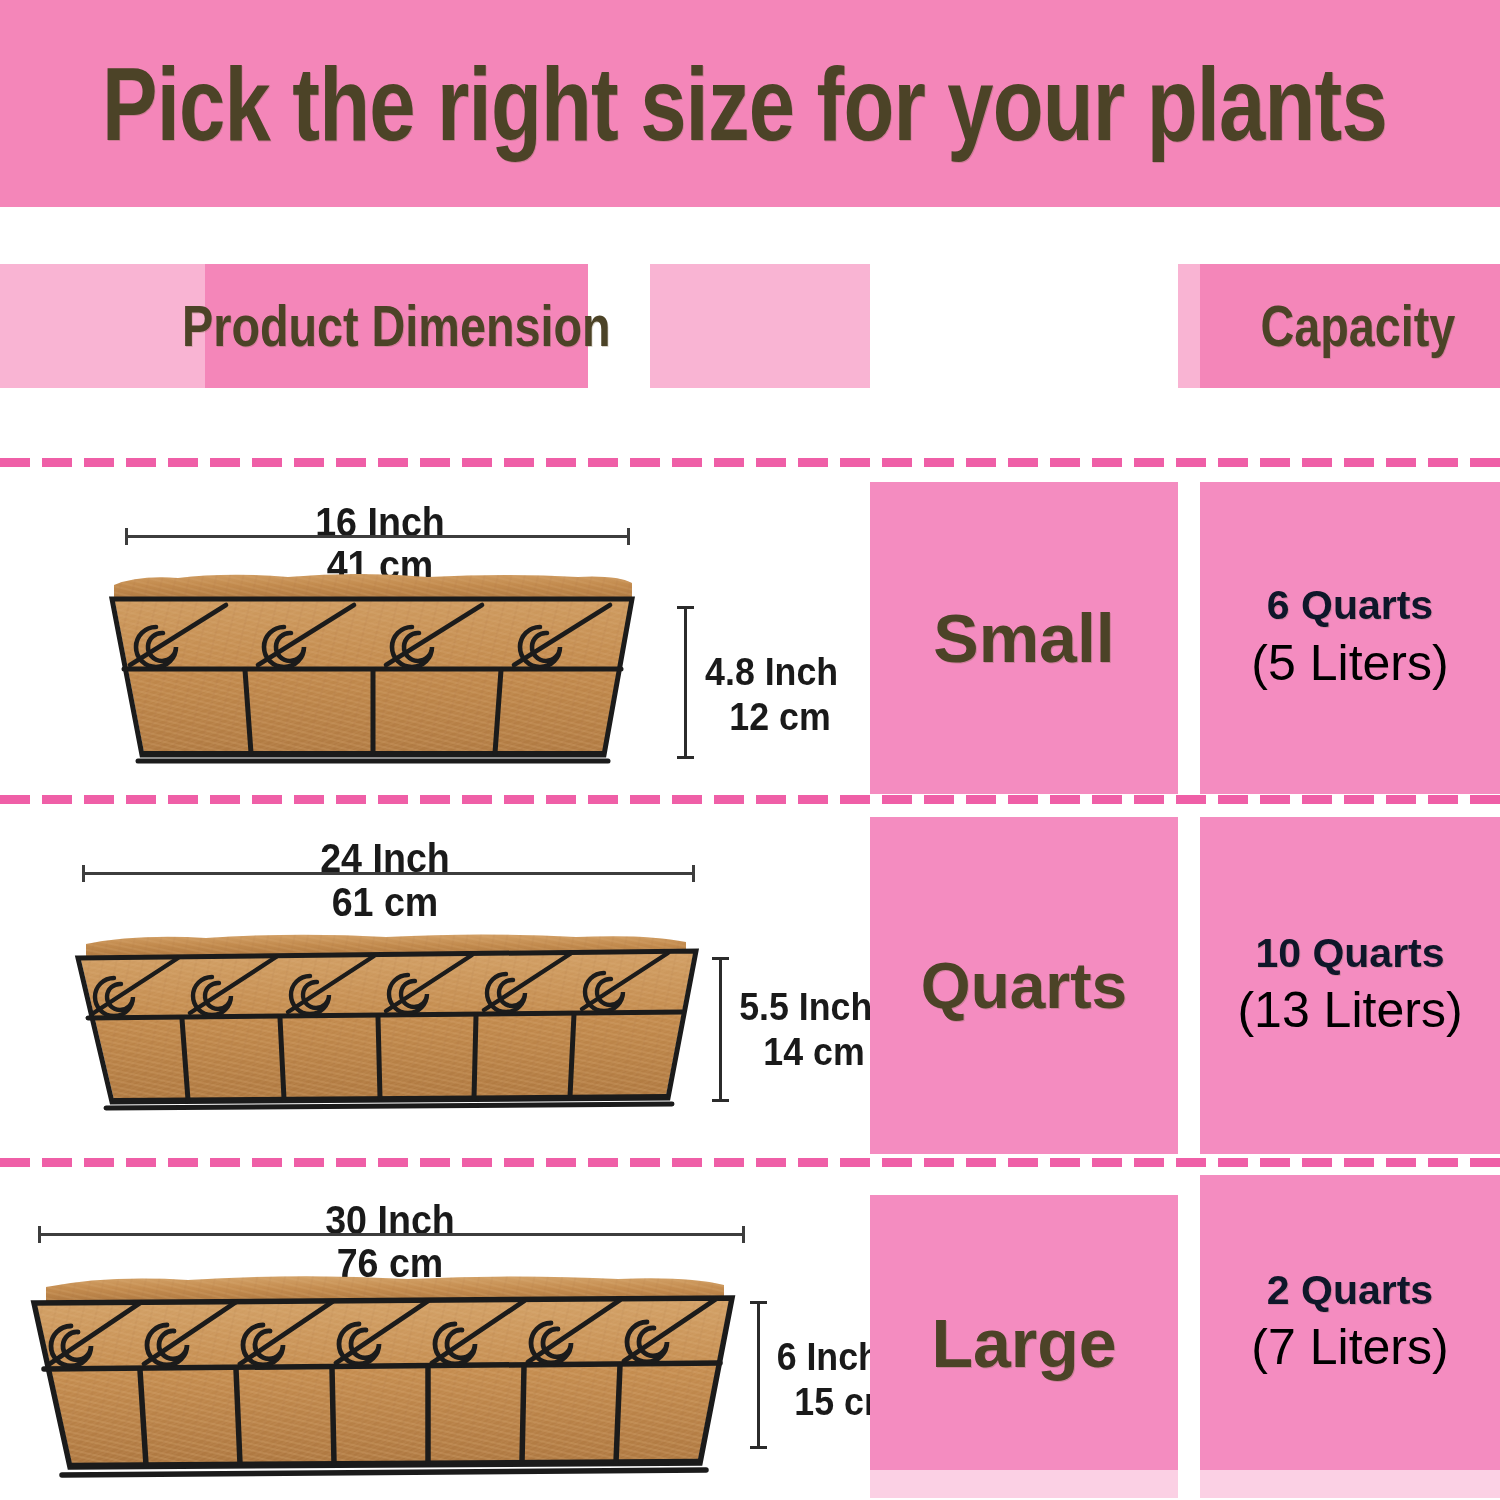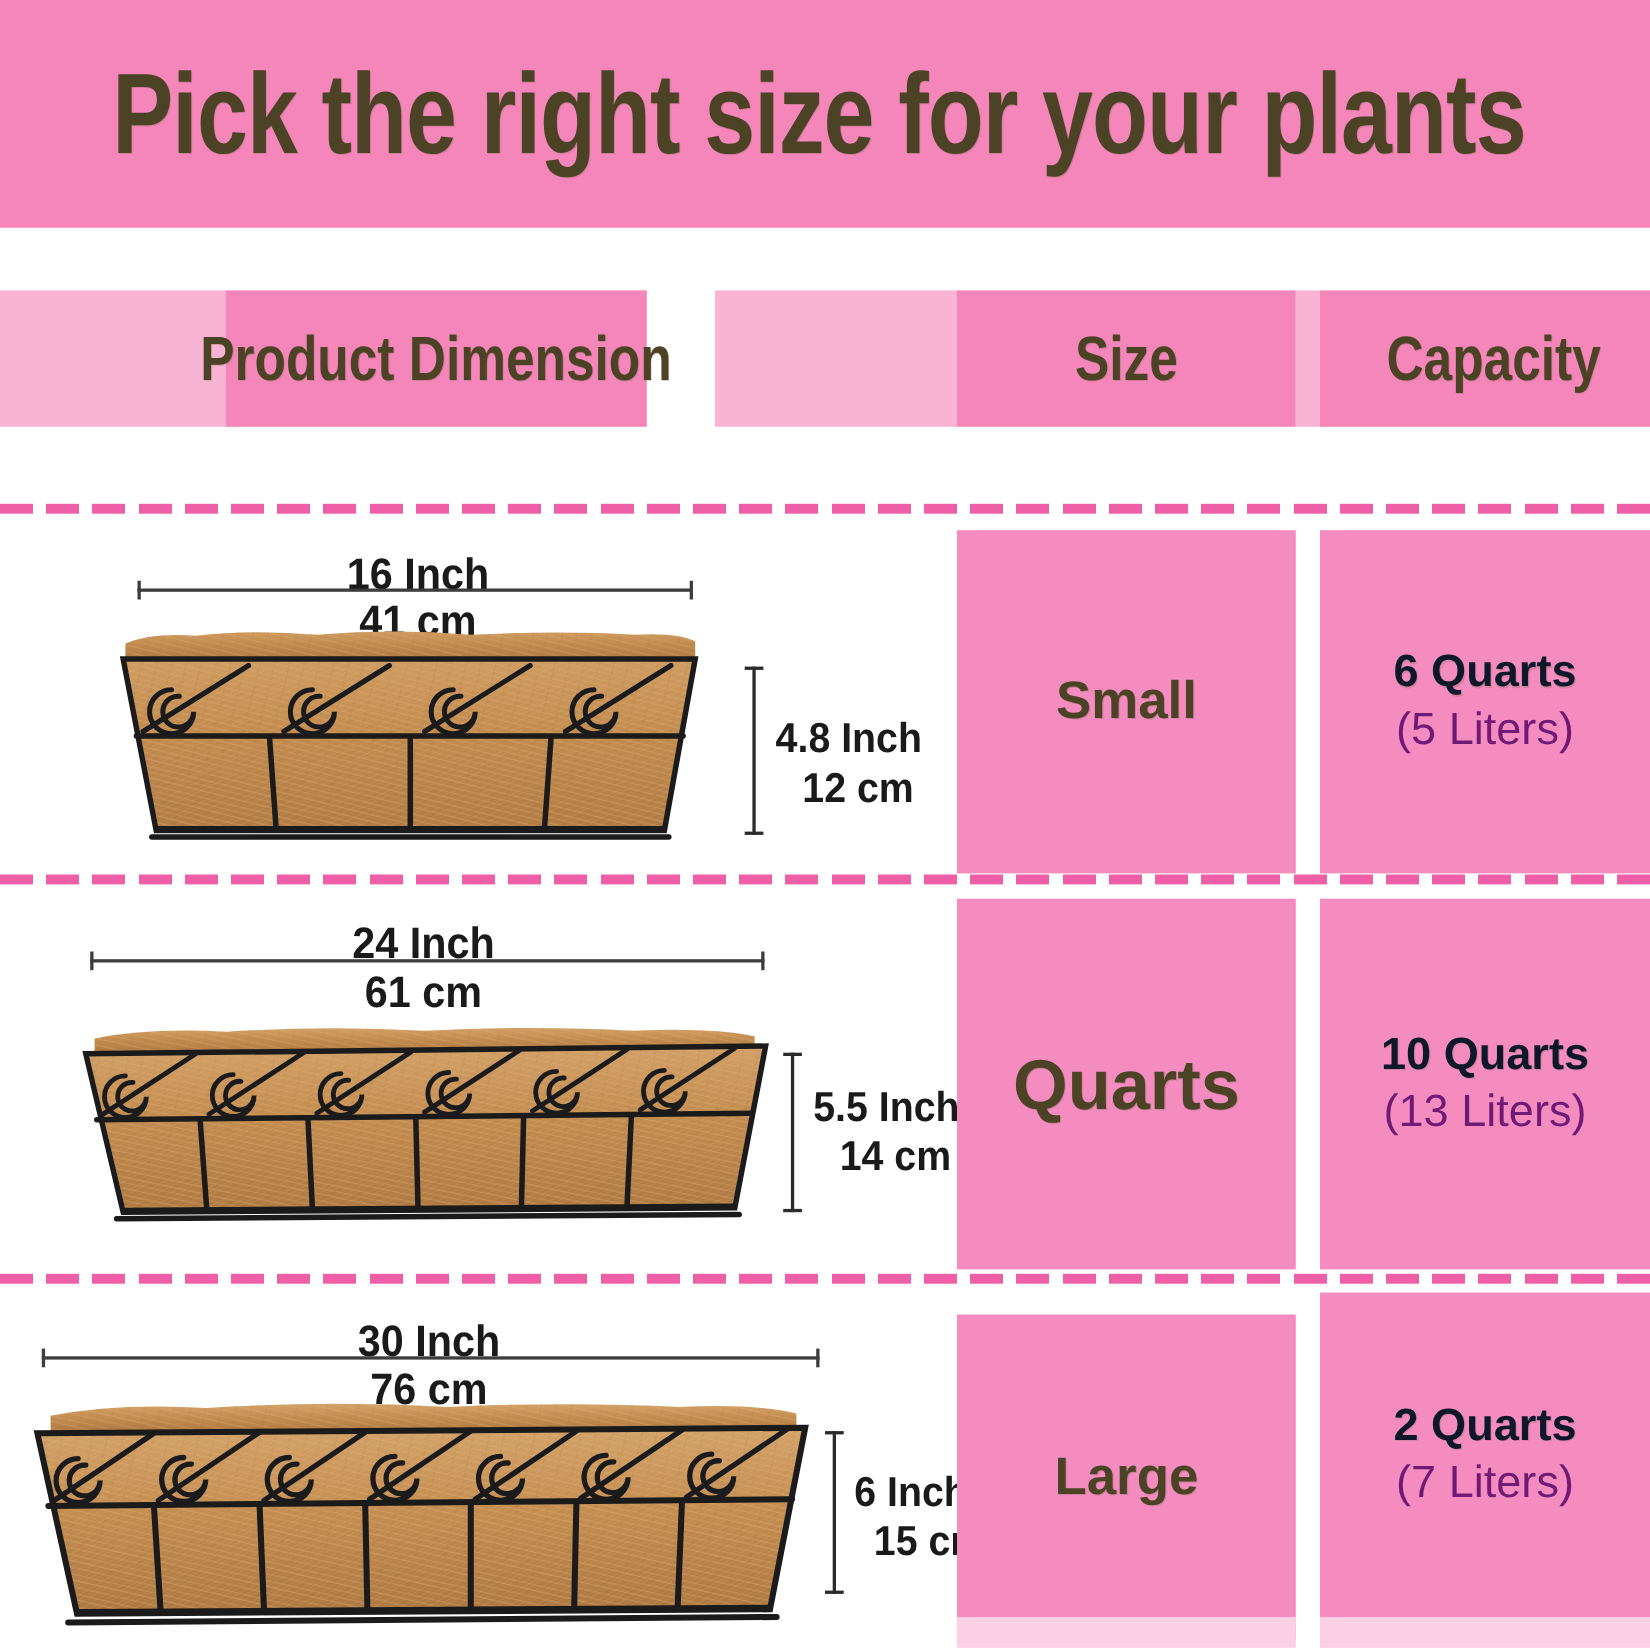--- a/index.html
+++ b/index.html
@@ -60,30 +60,30 @@
   .dash.d3{top:1158px;}
 
   
   .sizecell,.capcell{
     position:absolute;background:#f48cc0;
     display:flex;flex-direction:column;align-items:center;justify-content:center;
   }
   .sizecell{left:870px;width:308px;}
   .capcell{left:1200px;width:300px;}
   .size-txt{
-    font-weight:bold;font-size:48px;line-height:1;color:#4c4327;white-space:nowrap;
+    font-weight:bold;font-size:68px;line-height:1;color:#4c4327;white-space:nowrap;
     text-shadow:1px 1px 0 rgba(120,100,70,.30);
   }
   .size-txt.medium{font-size:64px;}
   .cap-main{
     font-weight:bold;font-size:41px;line-height:1.12;color:#0f172a;white-space:nowrap;
     text-shadow:1px 1px 0 rgba(120,100,70,.25);
   }
   .cap-sub{
-    font-weight:normal;font-size:41px;line-height:1.2;color:#701a75;white-space:nowrap;margin-top:4px;
+    font-weight:normal;font-size:50px;line-height:1.2;color:#000000;white-space:nowrap;margin-top:4px;
   }
 
   
   .btmstrip{position:absolute;height:28px;background:#fbd0e4;}
 
   
   .dimtxt{
     position:absolute;color:#1a1a1a;font-weight:bold;
     font-family:"Liberation Sans Narrow","Liberation Sans",sans-serif;
     white-space:nowrap;transform:scaleX(0.94);
@@ -117,23 +117,20 @@
   <div class="banner">
     <div class="banner-title">Pick the right size for your plants</div>
   </div>
 
   <div class="hdr">
     <div class="hdr-cell hdr-light h-c0"></div>
     <div class="hdr-cell hdr-dark h-c1">
       <span class="hdr-txt">Product Dimension</span>
     </div>
     <div class="hdr-cell hdr-light h-c2"></div>
-    <div class="hdr-cell hdr-dark h-c3">
-      <span class="hdr-txt">Size</span>
-    </div>
     <div class="hdr-cell hdr-light h-c4"></div>
     <div class="hdr-cell hdr-dark h-c5">
       <span class="hdr-txt">Capacity</span>
     </div>
   </div>
 
   <div class="dash d1"></div>
   <div class="dash d2"></div>
   <div class="dash d3"></div>
 

